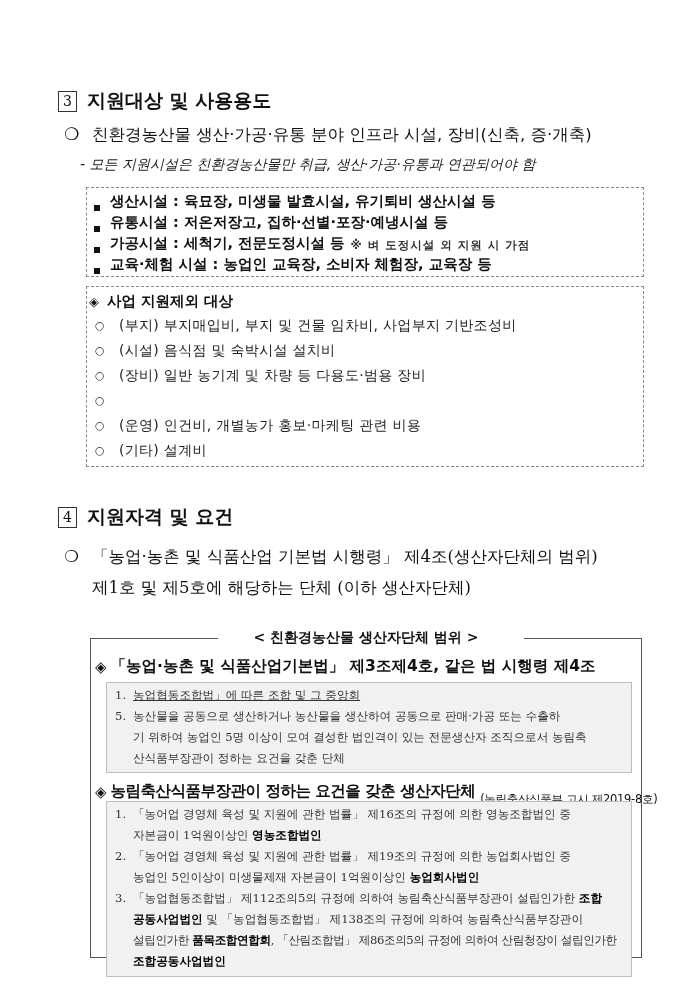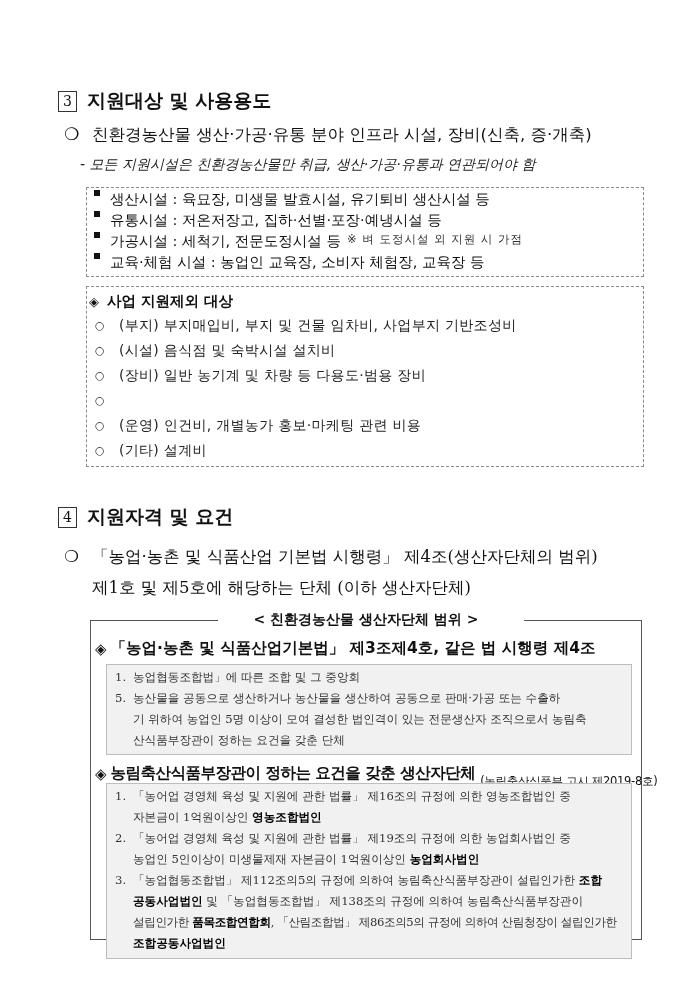--- a/index.html
+++ b/index.html
@@ -6,21 +6,21 @@
   body { width:700px; height:990px; position:relative; overflow:hidden;
          font-family:"DejaVu Sans","Liberation Sans",sans-serif; color:#111; }
   .abs { position:absolute; }
   .sec-head { font-weight:bold; font-size:19px; display:flex; align-items:center; }
   .sec-num { display:inline-block; width:17px; height:19px; border:1px solid #333; font-family:"DejaVu Serif",serif;
              font-weight:normal; font-size:14px; line-height:19px; text-align:center; margin-right:10px; }
   .bullet-o { font-size:16.5px; display:flex; align-items:flex-start; white-space:nowrap; }
   .bullet-o .mark { width:28px; font-size:17px; }
   .dash-line { font-size:14px; white-space:nowrap; color:#222;font-style:italic; }
   .dotbox { border:1px dashed #8a8a8a; }
-  .sq-item { font-size:14.5px; display:flex; align-items:flex-start; height:21px; white-space:nowrap; }
+  .sq-item { font-size:14.5px; display:flex; align-items:flex-end; height:21px; white-space:nowrap;font-weight:bold; }
   .sq-item .sq { width:6px; height:6px; background:#111; margin:0 10px 0 7px; flex:none; }
   .ex-title { font-size:14.5px; font-weight:bold; height:24px; display:flex; align-items:center; }
   .ex-item { font-size:14px; height:25px; display:flex; align-items:center; white-space:nowrap; color:#222; letter-spacing:0.3px; }
   .ex-item .ci { width:24px; padding-left:8px; font-size:11px; }
   .serif { font-family:"DejaVu Serif","Liberation Serif",serif; }
   .frame { border:1px solid #555; border-top:none; }
   .frame-top-l, .frame-top-r { position:absolute; height:1px; background:#555; top:0; }
   .gray-box { background:#f1f1f1; border:1px solid #bdbdbd; font-family:"DejaVu Serif","Liberation Serif",serif;
               font-size:11.6px; color:#333; line-height:21px; }
   .gray-box .row { display:flex; }
@@ -100,35 +100,35 @@
 </div>
 
 <div class="abs serif" style="left:64px;top:541px;font-size:16.5px;line-height:31px;white-space:nowrap;">
   <div style="display:flex;">
     <span style="width:28px;font-family:'DejaVu Sans',sans-serif;">❍</span>
     <span>「농업·농촌 및 식품산업 기본법 시행령」 제4조(생산자단체의 범위)</span>
   </div>
   <div style="padding-left:28px;">제1호 및 제5호에 해당하는 단체 (이하 생산자단체)</div>
 </div>
 
-<div class="abs" style="left:90px;top:620px;width:552px;height:320px;">
+<div class="abs" style="left:90px;top:638px;width:552px;height:320px;">
   <div class="frame-top-l" style="left:0;width:128px;"></div>
   <div class="frame-top-r" style="right:0;width:118px;"></div>
   <div class="abs frame" style="left:0;top:0;right:0;bottom:0;"></div>
   <div class="abs" style="left:0;right:0;top:-9px;text-align:center;font-size:14px;font-weight:bold;">&lt; 친환경농산물 생산자단체 범위 &gt;</div>
 
   <div class="abs diamond-head" style="left:5px;top:18px;">
     <span class="dm">◈</span>
     <span>「농업·농촌 및 식품산업기본법」 제3조제4호, 같은 법 시행령 제4조</span>
   </div>
 
   <div class="abs gray-box" style="left:16px;top:44px;width:526px;padding:2px 6px 3px 8px;box-sizing:border-box;">
     <div class="row">
       <span class="num">1.</span>
-      <span style="padding-left:4px;">농업협동조합법」에 따른 조합 및 그 중앙회</span>
+      <span style="padding-left:4px;text-decoration:underline;">농업협동조합법」에 따른 조합 및 그 중앙회</span>
     </div>
     <div class="row">
       <span class="num">5.</span>
       <div style="padding-left:4px;">
         <div>농산물을 공동으로 생산하거나 농산물을 생산하여 공동으로 판매·가공 또는 수출하</div>
         <div>기 위하여 농업인 5명 이상이 모여 결성한 법인격이 있는 전문생산자 조직으로서 농림축</div>
         <div>산식품부장관이 정하는 요건을 갖춘 단체</div>
       </div>
     </div>
   </div>

